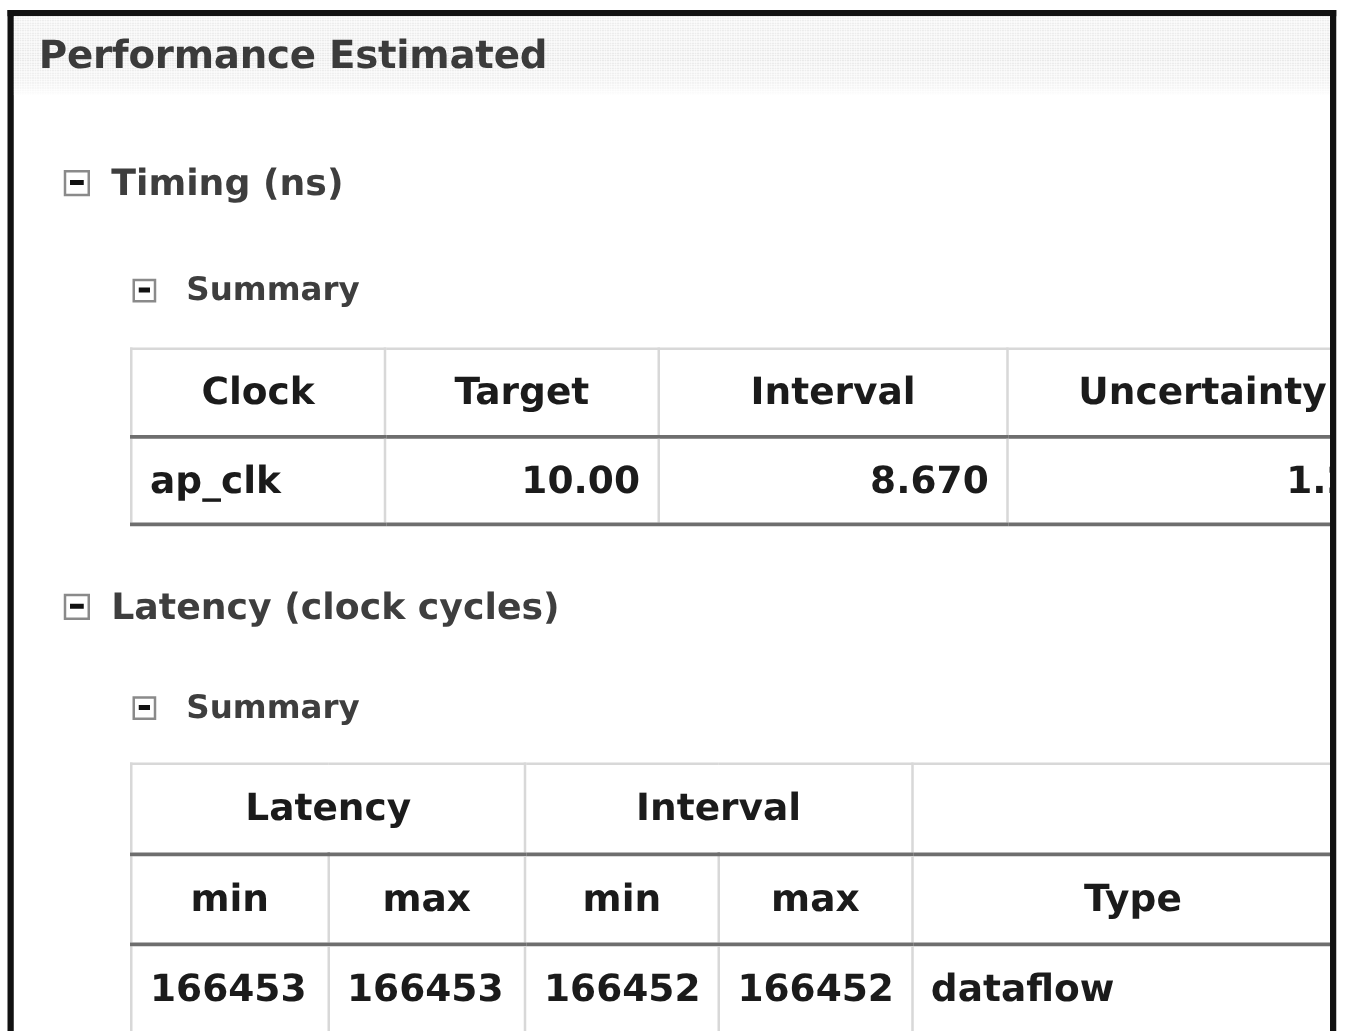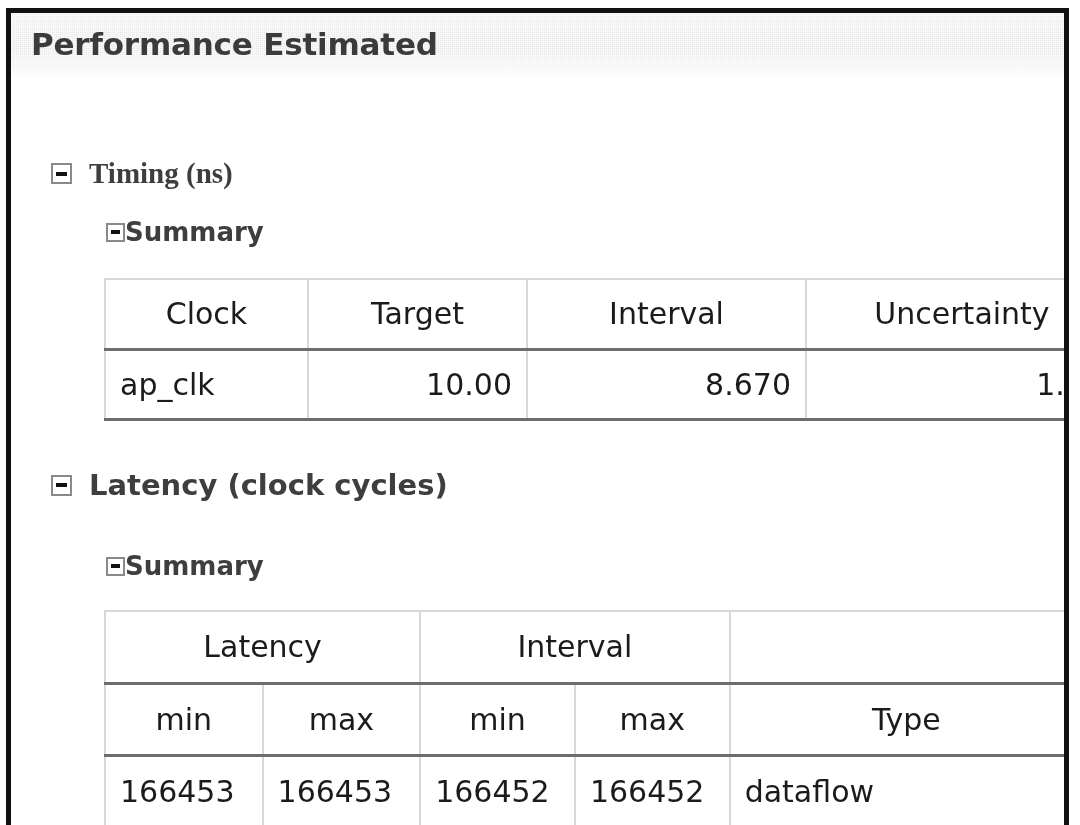--- a/index.html
+++ b/index.html
@@ -96,48 +96,48 @@
     font-weight: bold;
     color: #3e3e3e;
     white-space: nowrap;
   }
   .level1 .tree-label {
     font-size: 29px;
     margin-left: 17px;
   }
   .level2 .tree-label {
     font-size: 26px;
-    margin-left: 0;
+    margin-left: 24px;
   }
   .level2 .expander {
     width: 19px;
     height: 19px;
   }
 
-  #row-timing   { left: 40px;  top: 144px; font-family: Liberation Serif, serif; }
+  #row-timing   { left: 40px;  top: 116px; }
   #row-sum-1    { left: 95px;  top: 204px; }
   #row-latency  { left: 40px;  top: 455px; text-align: center; }
   #row-sum-2    { left: 95px;  top: 538px; }
 
   
   table.vtable {
     position: absolute;
     border-collapse: collapse;
     background: #ffffff;
     table-layout: fixed;
   }
   table.vtable td {
     border-left: 2px solid #d8d8d8;
     border-right: 2px solid #d8d8d8;
     border-bottom: 3px solid #6e6e6e;
     border-top: none;
     font-size: 30px;
     color: #1b1b1b;
     padding: 0 14px;
-    font-weight: normal;
+    font-weight: bold;
     white-space: nowrap;
     overflow: hidden;
   }
   table.vtable tr.hdr td {
     text-align: center;
   }
   table.vtable td.num {
     text-align: right;
   }
   table.vtable td.ctr {

